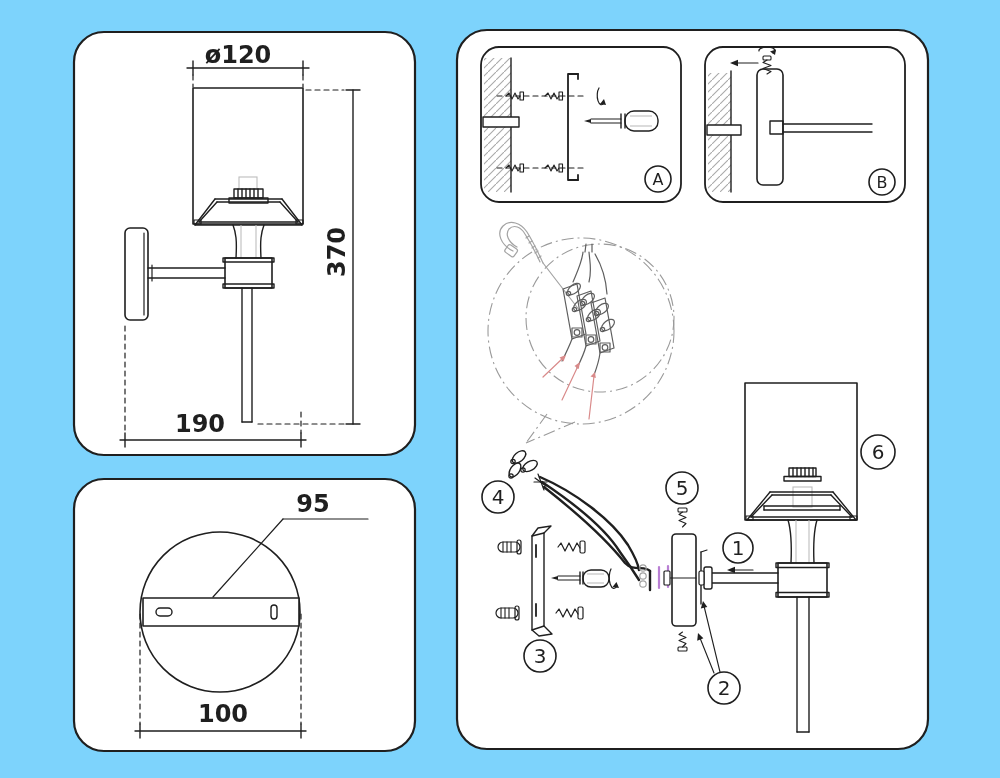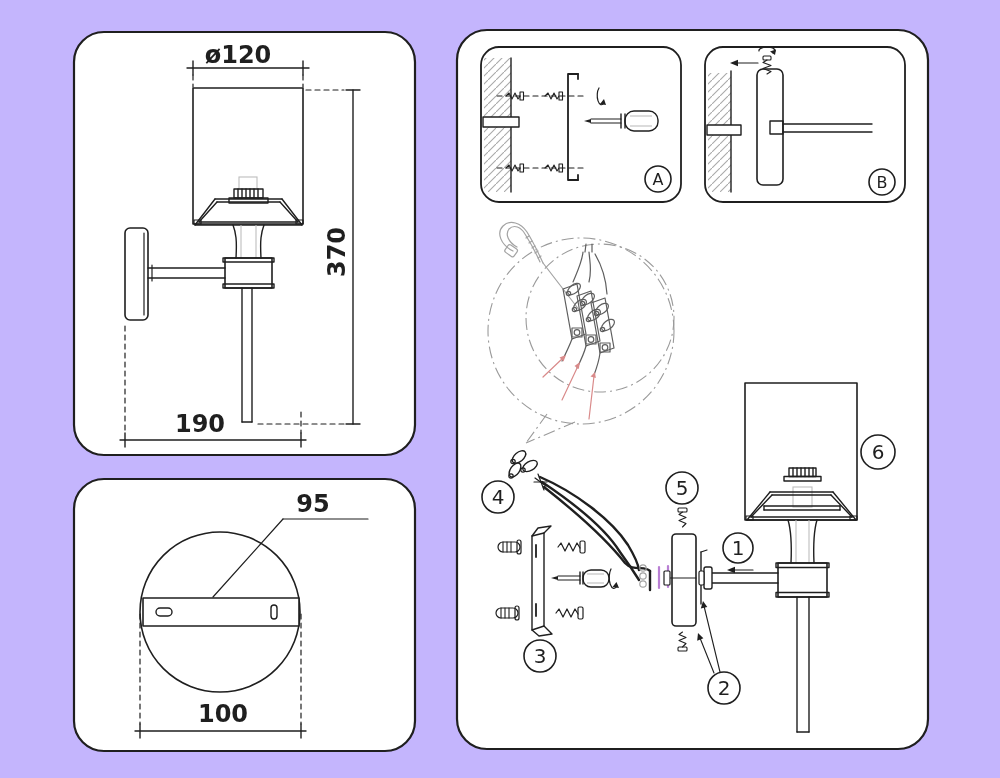--- a/index.html
+++ b/index.html
@@ -1,16 +1,16 @@
 <!DOCTYPE html>
 <html><head>
 <meta charset="utf-8">
 <style>
   html,body{margin:0;padding:0;background:#ffffff;}
-  .page{position:relative;width:1000px;height:778px;background:#c4b5fd;overflow:hidden;
+  .page{position:relative;width:1000px;height:778px;background:#7dd3fc;overflow:hidden;
         font-family:"DejaVu Sans","Liberation Sans",sans-serif;text-align:center;}
   svg{position:absolute;inset:0;}
   
   .ln{stroke:#1f1f1f;fill:none;stroke-width:1.6;stroke-linecap:round;stroke-linejoin:round;}
   .w1{stroke-width:1.1}.w12{stroke-width:1.2}.w14{stroke-width:1.4}.w18{stroke-width:1.8}
   .bord{stroke:#1f1f1f;fill:#ffffff;stroke-width:2.2;}
   .bord18{stroke:#1f1f1f;fill:#ffffff;stroke-width:1.8;}
   .fillw{fill:#ffffff;}
   .dash{stroke-dasharray:5 4;stroke-width:1.2;}
   .dashdot{stroke:#9a9a9a;fill:none;stroke-width:1.1;stroke-dasharray:12 4 2 4;}

